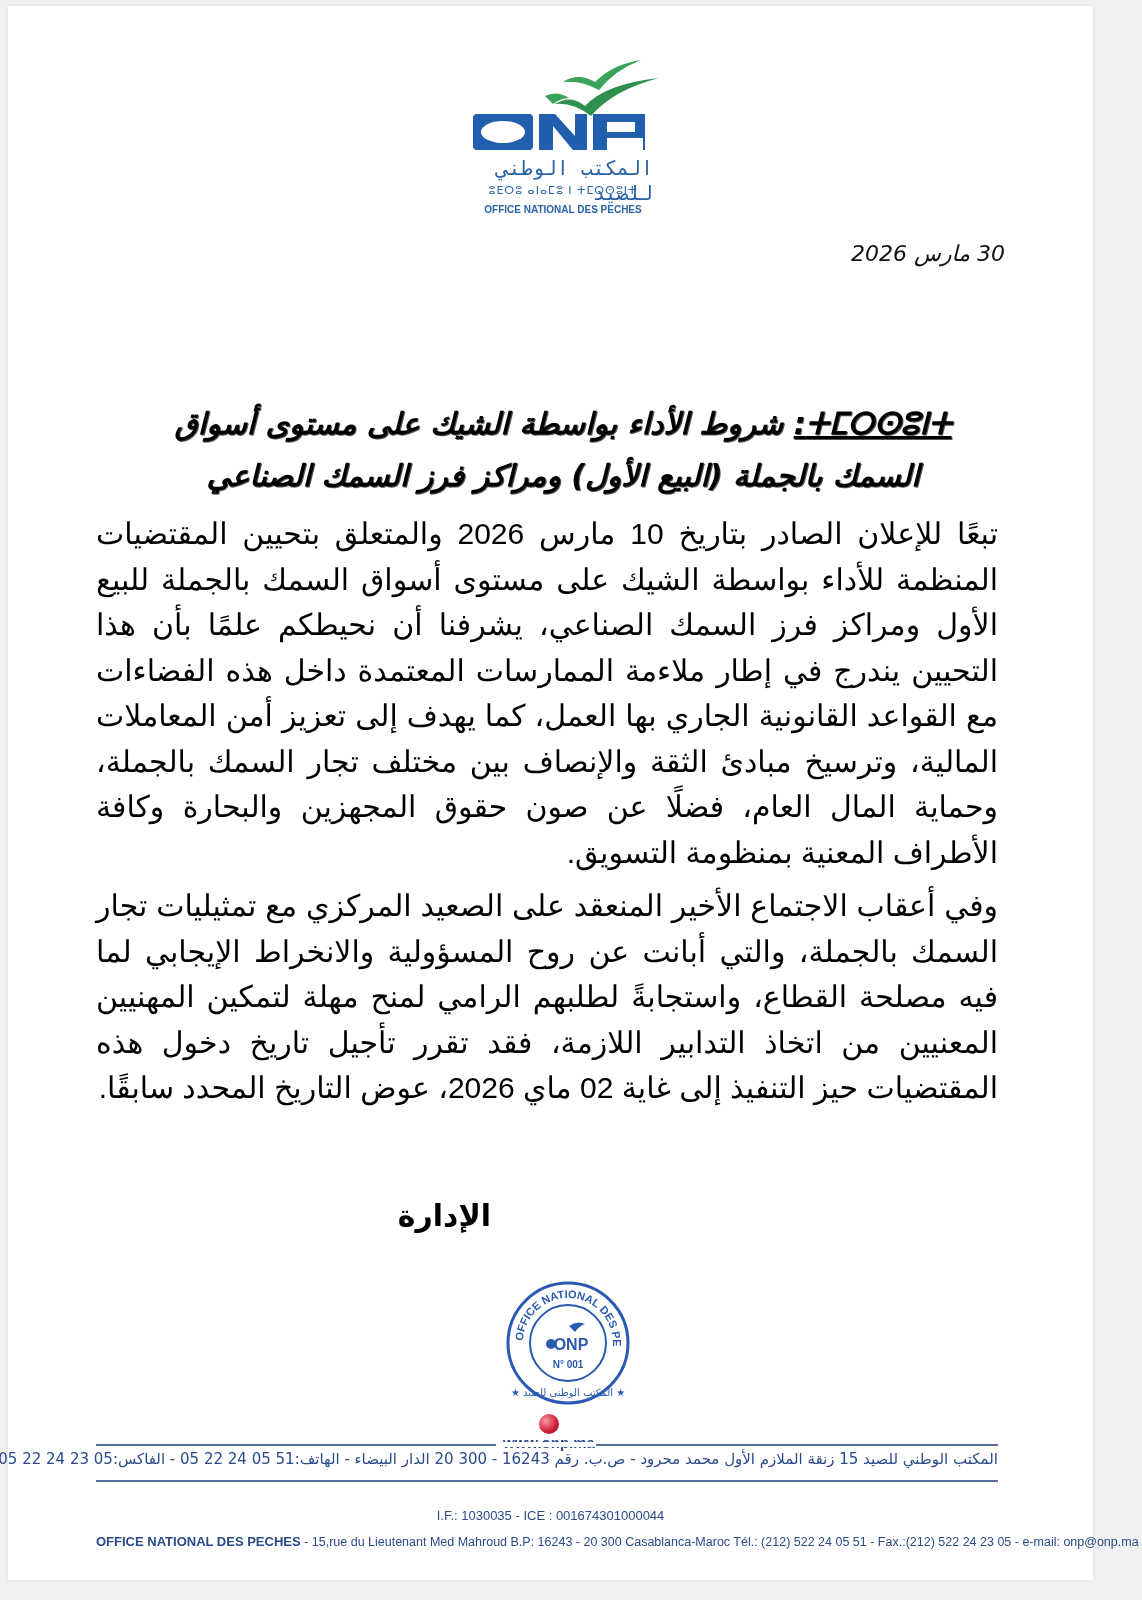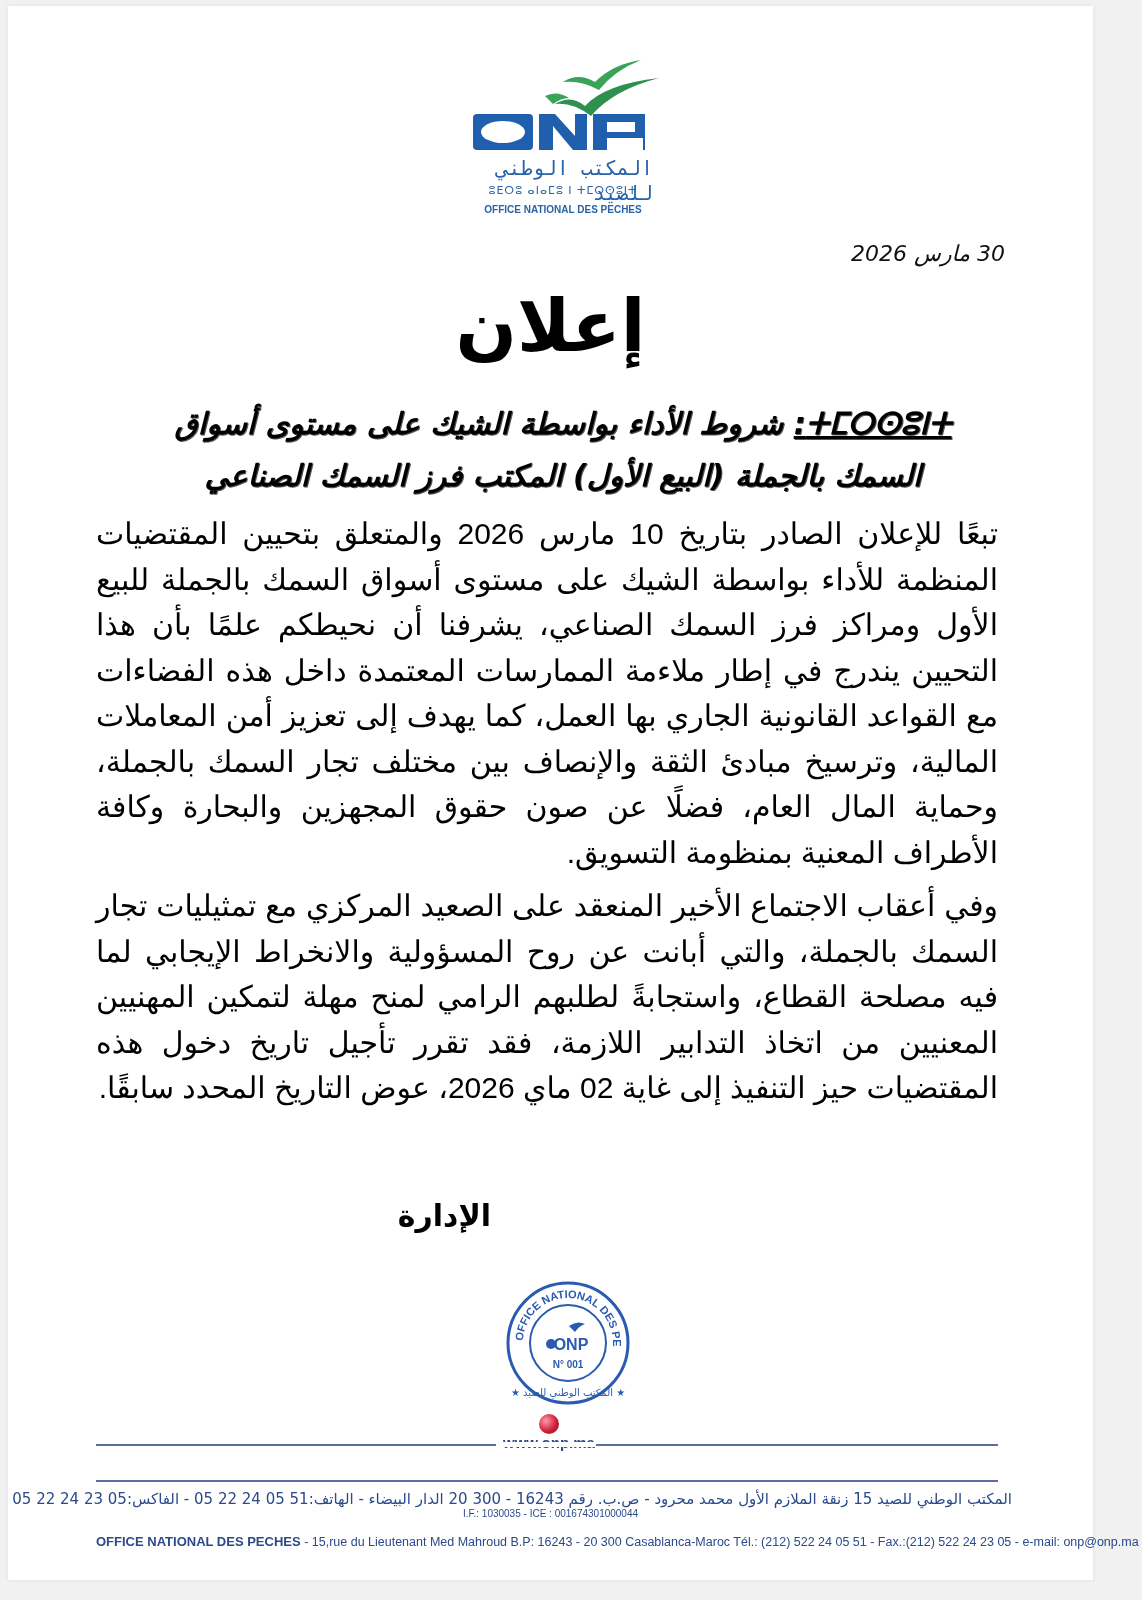--- a/index.html
+++ b/index.html
@@ -77,38 +77,38 @@
     position: absolute; left: 495px; top: 1428px;
     font-size: 15px; font-weight: bold; color: #2a4a8a;
     font-family: "Liberation Sans", sans-serif;
   }
   .footer-line1 {
     position: absolute; left: 88px; right: 95px; top: 1438px; height: 2px;
     background: #5a6fa0;
   }
   .footer-line1 .gap { position: absolute; left: 400px; width: 100px; top: -2px; height: 5px; background:#fff; }
   .footer-ar {
-    position: absolute; left: 88px; right: 81px; top: 1444px;
+    position: absolute; left: 88px; right: 95px; top: 1444px;
     direction: rtl; text-align: center; font-size: 15px; color: #2a4a8a;
-    font-family: "DejaVu Sans", sans-serif; white-space: nowrap; margin-top: 40px;
+    font-family: "DejaVu Sans", sans-serif; white-space: nowrap;
   }
   .footer-line2 {
     position: absolute; left: 88px; right: 95px; top: 1474px; height: 2px;
     background: #5a6fa0;
   }
   .footer-fr {
     position: absolute; left: 88px; right: 95px; top: 1480px;
     text-align: center; font-size: 12.5px; color: #2a4a8a; white-space: nowrap;
     font-family: "Liberation Sans", sans-serif;
     margin-top: 48px;
   }
   .footer-fr b { font-size: 13px; }
   .footer-ids {
     position: absolute; left: 0; width: 1085px; top: 1502px;
-    text-align: center; font-size: 10px; color: #2a4a8a;
+    text-align: center; font-size: 13px; color: #2a4a8a;
     font-family: "Liberation Sans", sans-serif;
   }
 </style>
 </head>
 <body>
 
 <div class="page">
 
   <div class="logo">
     <svg width="200" height="100" viewBox="0 0 200 100">
@@ -126,25 +126,24 @@
       <rect x="134" y="68" width="28" height="10" fill="#fff"></rect>
       <rect x="134" y="84" width="36" height="12" fill="#fff"></rect>
     </svg>
     <div class="logo-ar">المكتب الوطني للصيد</div>
     <div class="logo-tif">ⵓⴹⵔⵓ ⴰⵏⴰⵎⵓ ⵏ ⵜⵎⵔⵙⵓⵏⵜ</div>
     <div class="logo-fr">OFFICE NATIONAL DES PECHES</div>
   </div>
 
   <div class="date">30 مارس 2026</div>
 
-  <div class="title">إعلان</div>
 
   <div class="subject">
     <span class="label">ⵜⵎⵔⵙⵓⵏⵜ:</span>
-    <span>شروط الأداء بواسطة الشيك على مستوى أسواق السمك بالجملة (البيع الأول) المكتب فرز السمك الصناعي</span>
+    <span>شروط الأداء بواسطة الشيك على مستوى أسواق السمك بالجملة (البيع الأول) ومراكز فرز السمك الصناعي</span>
   </div>
 
   <div class="body">
     <p>تبعًا للإعلان الصادر بتاريخ 10 مارس 2026 والمتعلق بتحيين المقتضيات المنظمة للأداء بواسطة الشيك على مستوى أسواق السمك بالجملة للبيع الأول ومراكز فرز السمك الصناعي، يشرفنا أن نحيطكم علمًا بأن هذا التحيين يندرج في إطار ملاءمة الممارسات المعتمدة داخل هذه الفضاءات مع القواعد القانونية الجاري بها العمل، كما يهدف إلى تعزيز أمن المعاملات المالية، وترسيخ مبادئ الثقة والإنصاف بين مختلف تجار السمك بالجملة، وحماية المال العام، فضلًا عن صون حقوق المجهزين والبحارة وكافة الأطراف المعنية بمنظومة التسويق.</p>
     <p>وفي أعقاب الاجتماع الأخير المنعقد على الصعيد المركزي مع تمثيليات تجار السمك بالجملة، والتي أبانت عن روح المسؤولية والانخراط الإيجابي لما فيه مصلحة القطاع، واستجابةً لطلبهم الرامي لمنح مهلة لتمكين المهنيين المعنيين من اتخاذ التدابير اللازمة، فقد تقرر تأجيل تاريخ دخول هذه المقتضيات حيز التنفيذ إلى غاية 02 ماي 2026، عوض التاريخ المحدد سابقًا.</p>
   </div>
 
   <div class="sign">الإدارة</div>
 
   <div class="stamp">

